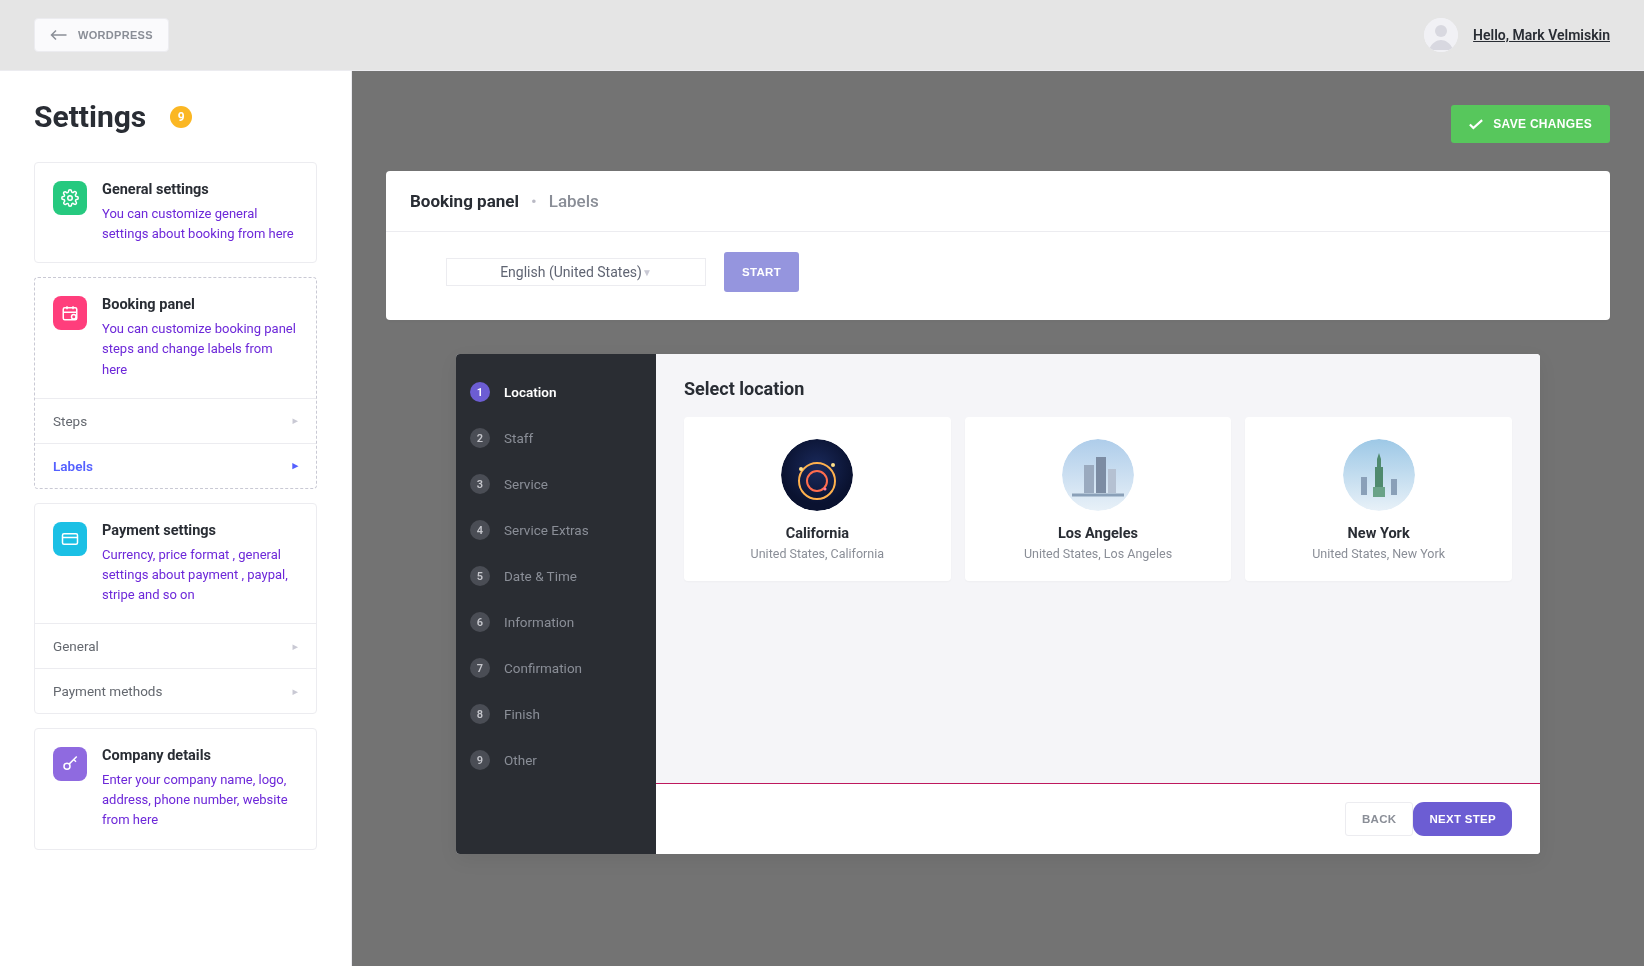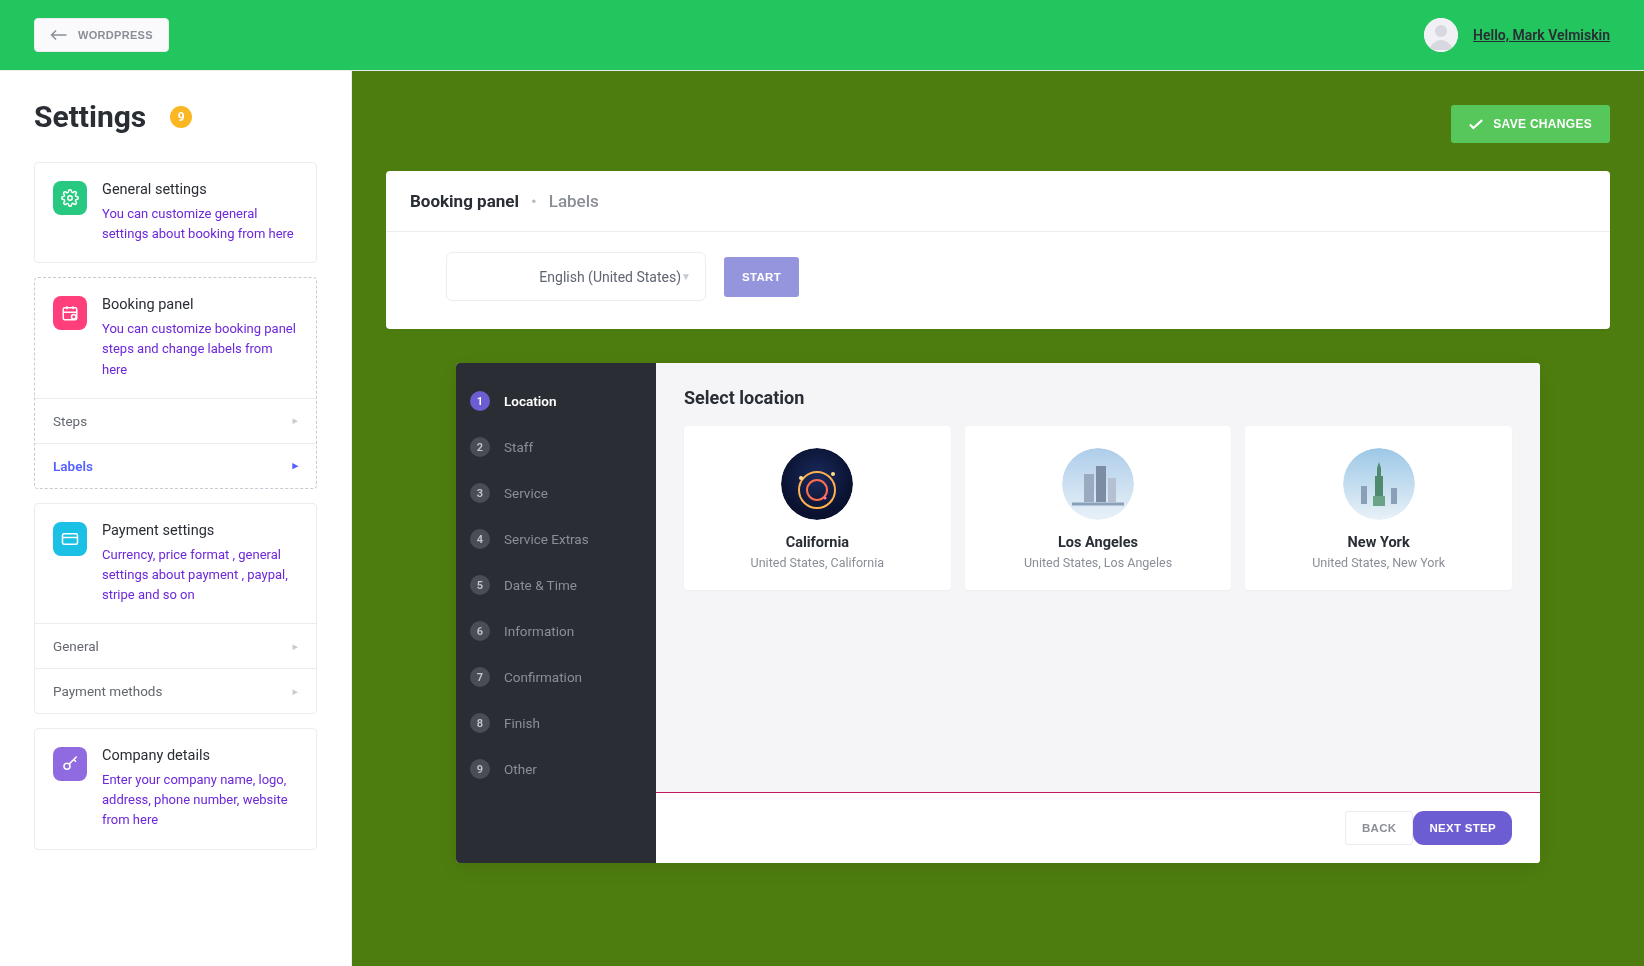--- a/index.html
+++ b/index.html
@@ -1,19 +1,19 @@
 <!DOCTYPE html>
 <html><head>
 <meta charset="utf-8">
 <style>
   * { box-sizing: border-box; margin: 0; padding: 0; }
   body { font-family: -apple-system, BlinkMacSystemFont, "Segoe UI", Roboto, sans-serif; background: #fff; color: #292d34; font-size: 14px; }
 
   
-  .top-header { display: flex; align-items: center; justify-content: space-between; padding: 18px 34px; border-bottom: 1px solid #ececf0; background: #22c55e; }
+  .top-header { display: flex; align-items: center; justify-content: space-between; padding: 18px 34px; border-bottom: 1px solid #ececf0; background: #e5e5e5; }
   .wp-btn { display: inline-flex; align-items: center; gap: 10px; border: 1px solid #ececf0; background: #fafafc; padding: 9px 15px; border-radius: 4px; color: #8a8e97; font-size: 11px; font-weight: 700; letter-spacing: 0.3px; cursor: pointer; }
   .wp-btn svg { width: 18px; height: 14px; stroke: #8a8e97; }
   .user-area { display: flex; align-items: center; gap: 15px; }
   .avatar { width: 34px; height: 34px; border-radius: 50%; background: #f1f1f5; display: inline-flex; align-items: center; justify-content: center; overflow: hidden; }
   .avatar svg { width: 34px; height: 34px; }
   .user-link { color: #292d34; font-weight: 600; text-decoration: underline; }
 
   .layout { display: flex; }
 
   
@@ -23,43 +23,43 @@
   .badge-count { background: #fbb723; color: #fff; font-size: 12px; font-weight: 700; width: 22px; height: 22px; border-radius: 50%; display: inline-flex; align-items: center; justify-content: center; }
 
   .card { border: 1px solid #ececf0; border-radius: 4px; margin-bottom: 14px; }
   .card-dashed { border: 1px dashed #c9c9d4; border-radius: 4px; margin-bottom: 14px; }
   .card-head { display: flex; gap: 15px; padding: 18px; }
   .icon-box { width: 34px; height: 34px; border-radius: 8px; display: flex; align-items: center; justify-content: center; flex-shrink: 0; }
   .icon-green { background: #26c97f; }
   .icon-pink  { background: #ff3e7c; }
   .icon-cyan  { background: #1bc0e5; }
   .icon-violet{ background: #8f6ae0; }
-  .card-title { font-weight: 400; color: #292d34; font-size: 14.5px; margin-bottom: 6px; }
+  .card-title { font-weight: 700; color: #292d34; font-size: 14.5px; margin-bottom: 6px; }
   .card-desc { color: #6d28d9; font-size: 13px; line-height: 1.55; }
 
   .sub-list { border-top: 1px solid #ececf0; text-align: center; }
   .sub-item { display: flex; align-items: center; justify-content: space-between; padding: 14px 18px; border-top: 1px solid #ececf0; font-size: 13.5px; color: #64686f; cursor: pointer; }
   .sub-item:first-child { border-top: none; }
   .sub-item.active { color: #5460ff; font-weight: 600; }
   .sub-item .chev { color: #c9c9d4; font-size: 11px; }
   .sub-item.active .chev { color: #5460ff; }
 
   
-  .main { flex: 1; background: #4d7c0f; padding: 34px 34px 60px; min-height: calc(100vh - 70px); }
+  .main { flex: 1; background: #737373; padding: 34px 34px 60px; min-height: calc(100vh - 70px); }
   .save-row { display: flex; justify-content: flex-end; margin-bottom: 28px; }
   .btn-save { background: #57c75c; color: #fff; font-size: 12px; font-weight: 700; letter-spacing: 0.3px; border: none; border-radius: 3px; padding: 12px 18px; display: inline-flex; align-items: center; gap: 10px; cursor: pointer; }
   .btn-save svg { width: 14px; height: 11px; }
 
   .panel { background: #fff; border-radius: 4px; box-shadow: 0 2px 2px rgba(0,0,0,0.02); margin-bottom: 34px; }
   .panel-header { display: flex; align-items: center; gap: 12px; padding: 20px 24px; border-bottom: 1px solid #ececf0; font-size: 17px; }
   .panel-header .b1 { font-weight: 700; color: #292d34; }
   .panel-header .dot { color: #b9b9c4; }
   .panel-header .b2 { color: #8a8e97; font-weight: 500; }
   .panel-body { padding: 20px 60px 28px; display: flex; align-items: center; gap: 18px; }
-  .select { width: 260px; height: 49px; border: 1px solid #ececf0; border-radius: 6px; padding: 0 14px; display: flex; align-items: center; justify-content: flex-end; color: #606573; font-size: 14px; cursor: pointer; background: #fff; }
+  .select { width: 260px; height: 28px; border: 1px solid #ececf0; border-radius: 0; padding: 0 14px; display: flex; align-items: center; justify-content: center; color: #606573; font-size: 14px; cursor: pointer; background: #fff; }
   .select .caret { color: #c9c9d4; font-size: 10px; }
   .btn-start { background: #9595de; color: #fff; font-size: 11.5px; font-weight: 700; letter-spacing: 0.3px; border: none; border-radius: 3px; padding: 14px 18px; cursor: pointer; }
 
   
   .booking { display: flex; margin: 0 70px; border-radius: 4px; overflow: hidden; box-shadow: 0 6px 20px rgba(0,0,0,0.06); background: #fff; min-height: 500px; }
   .step-rail { width: 200px; background: #2a2d33; padding: 28px 14px; }
   .step { display: flex; align-items: center; gap: 14px; margin-bottom: 26px; }
   .step-num { width: 20px; height: 20px; border-radius: 50%; background: #4a4d55; color: #c5c6cc; font-size: 11px; font-weight: 600; display: flex; align-items: center; justify-content: center; }
   .step.active .step-num { background: #6c5dd3; color: #fff; }
   .step-label { color: #8a8e97; font-size: 13.5px; }

